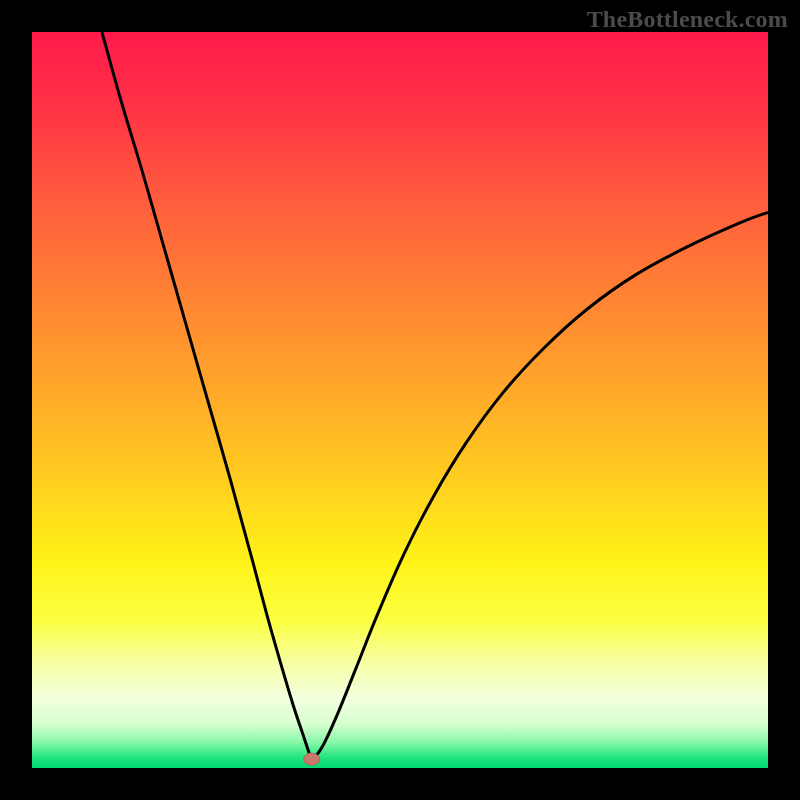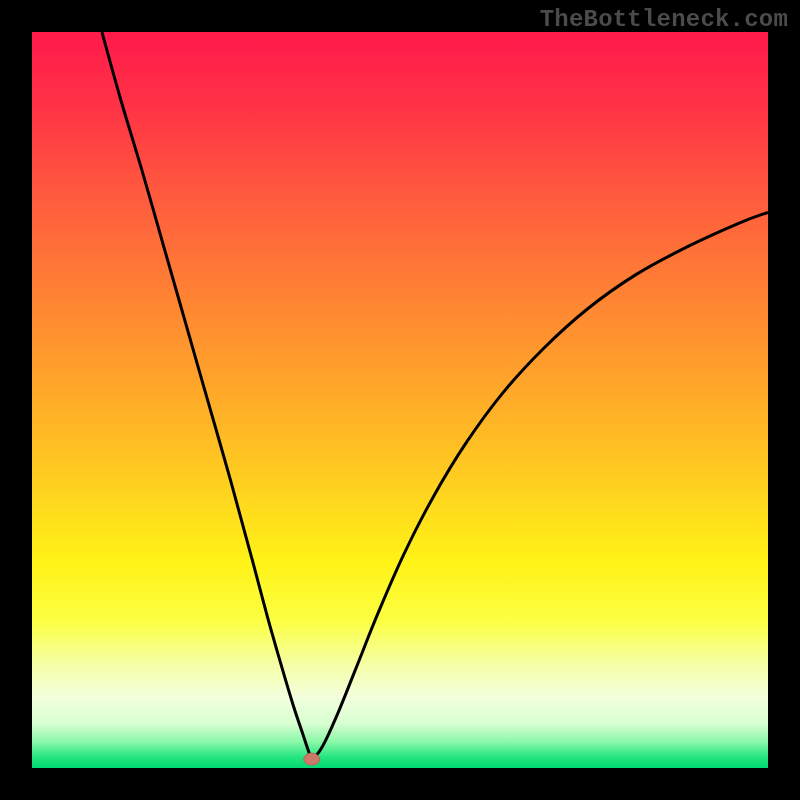--- a/index.html
+++ b/index.html
@@ -26,21 +26,21 @@
     overflow: hidden;
   }
   .watermark {
     position: absolute;
     top: 6px;
     right: 12px;
     color: #4b4b4b;
     font-size: 24px;
     font-weight: 600;
     letter-spacing: 0.2px;
-    font-family: Liberation Mono, monospace;
+    font-family: Liberation Serif, serif;
   }
   svg { display: block; }
 </style>
 </head>
 <body>
 
 <div class="outer">
 
   <div class="watermark">TheBottleneck.com</div>
 

